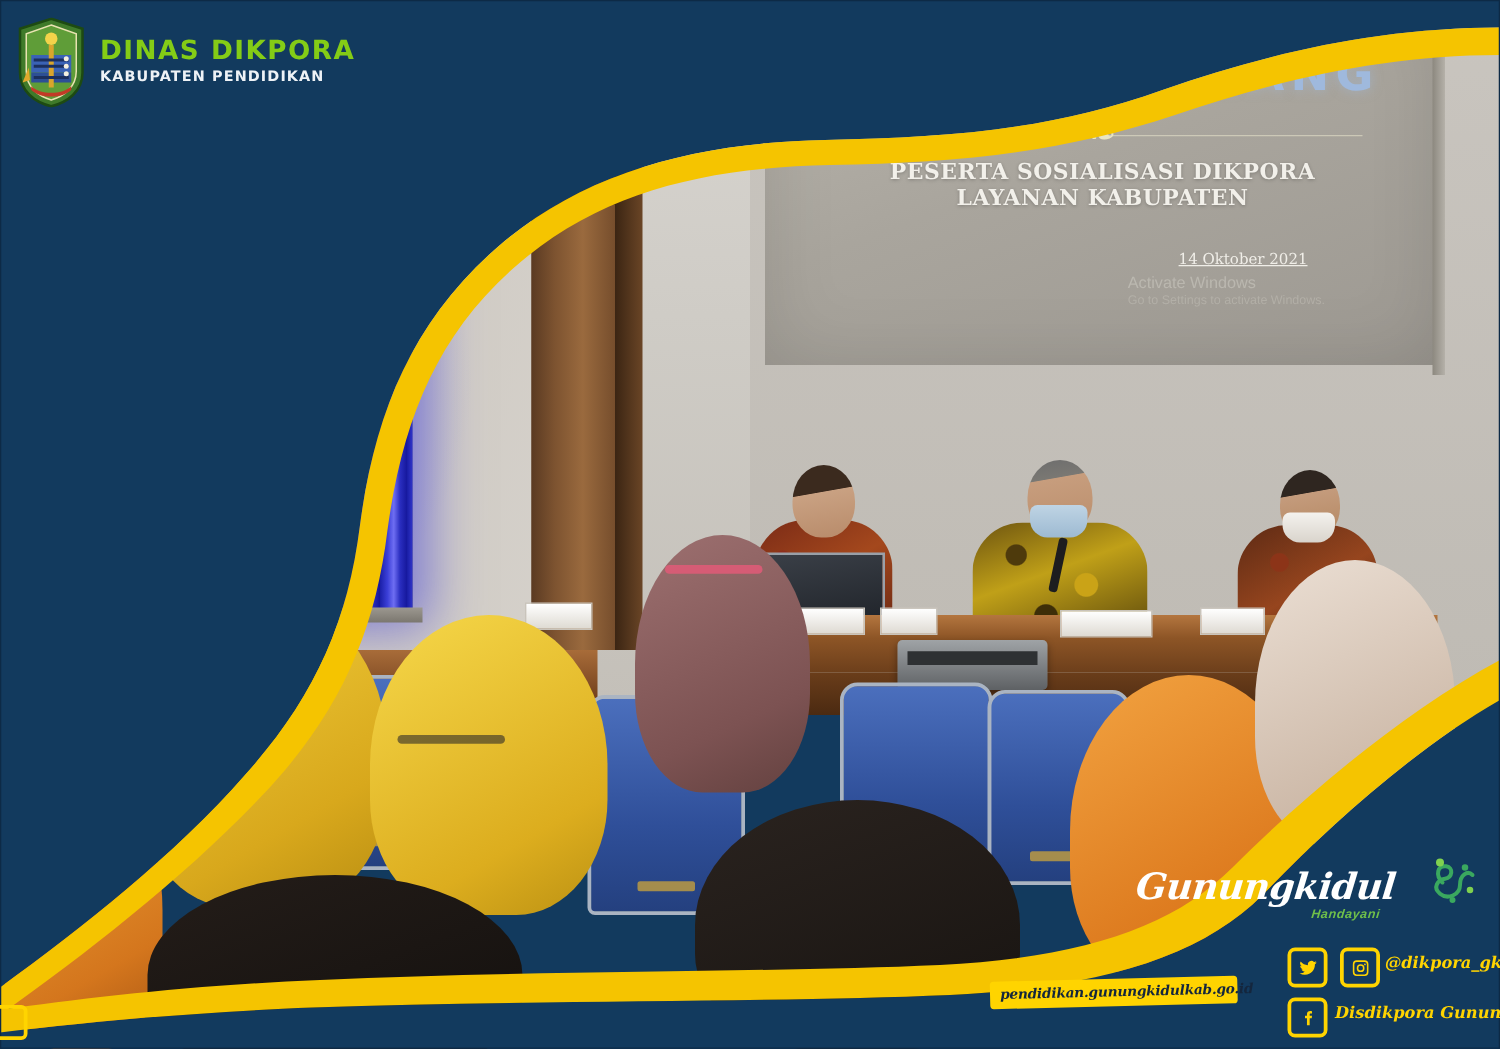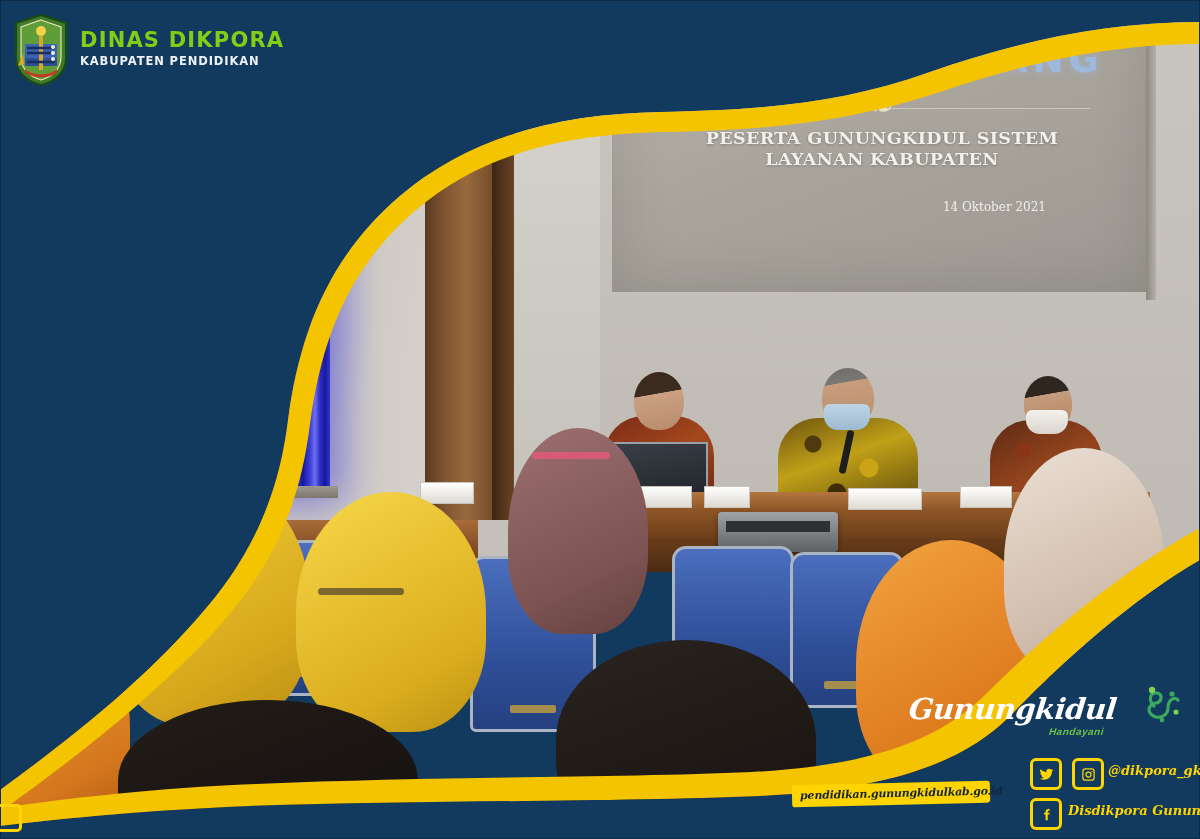--- a/index.html
+++ b/index.html
@@ -60,21 +60,21 @@
         font-family:"DejaVu Sans",sans-serif;}
   .sc-rule{position:absolute;left:62px;right:62px;top:108px;height:1px;
         background:rgba(235,232,205,.55);}
   .sc-orn{position:absolute;left:0;right:0;top:92px;text-align:center;
         font-size:26px;color:#e8e5c4;font-family:"DejaVu Serif",serif;}
   .sc-sub{position:absolute;left:0;right:0;top:128px;text-align:center;
         font-size:17.5px;line-height:21px;font-weight:700;letter-spacing:.4px;
         color:#f2f0ea;font-family:"DejaVu Serif",serif;
         text-shadow:0 1px 3px rgba(0,0,0,.25);}
   .sc-date{position:absolute;right:106px;top:200px;font-size:12px;color:#f0eee8;
-        font-family:"DejaVu Serif",serif;}
+        font-family:"DejaVu Serif",serif;text-decoration:underline;}
   .sc-act{position:absolute;right:92px;top:218px;font-size:13px;color:rgba(196,192,184,.72);
         text-align:left;line-height:15px;}
   .sc-act small{font-size:10px;display:block;color:rgba(190,186,178,.6);}
 
   
   .podium{position:absolute;left:-10px;top:352px;width:190px;height:175px;
         background:linear-gradient(90deg,#3a2312,#6c4527 45%,#4d2f18);}
   .podium-top{position:absolute;left:-14px;top:366px;width:198px;height:22px;
         background:linear-gradient(180deg,#8a5c33,#5a3a20);}
   .podium-carve{position:absolute;left:0px;top:336px;width:175px;height:36px;
@@ -193,24 +193,28 @@
     <div class="curtain-sill"></div>
 
     <div class="pillar"></div>
     <div class="pillar-dark"></div>
 
     <div class="screen">
       <div class="sc-title">SELAMAT DATANG</div>
       <div class="sc-rule"></div>
       <div class="sc-orn">❧</div>
       <div class="sc-sub">
-        <div>PESERTA GUNUNGKIDUL SISTEM</div>
+        <div>PESERTA SOSIALISASI DIKPORA</div>
         <div>LAYANAN KABUPATEN</div>
       </div>
       <div class="sc-date">14 Oktober 2021</div>
+      <div class="sc-act">
+        <span>Activate Windows</span>
+        <small>Go to Settings to activate Windows.</small>
+      </div>
     </div>
     <div class="screen-edge"></div>
 
     <div class="podium"></div>
     <div class="podium-top"></div>
     <div class="podium-carve"></div>
     <div class="podium-plate"></div>
 
     <div class="person">
       <div class="body batik-a" style="left:604px;top:416px;width:110px;height:106px;"></div>

